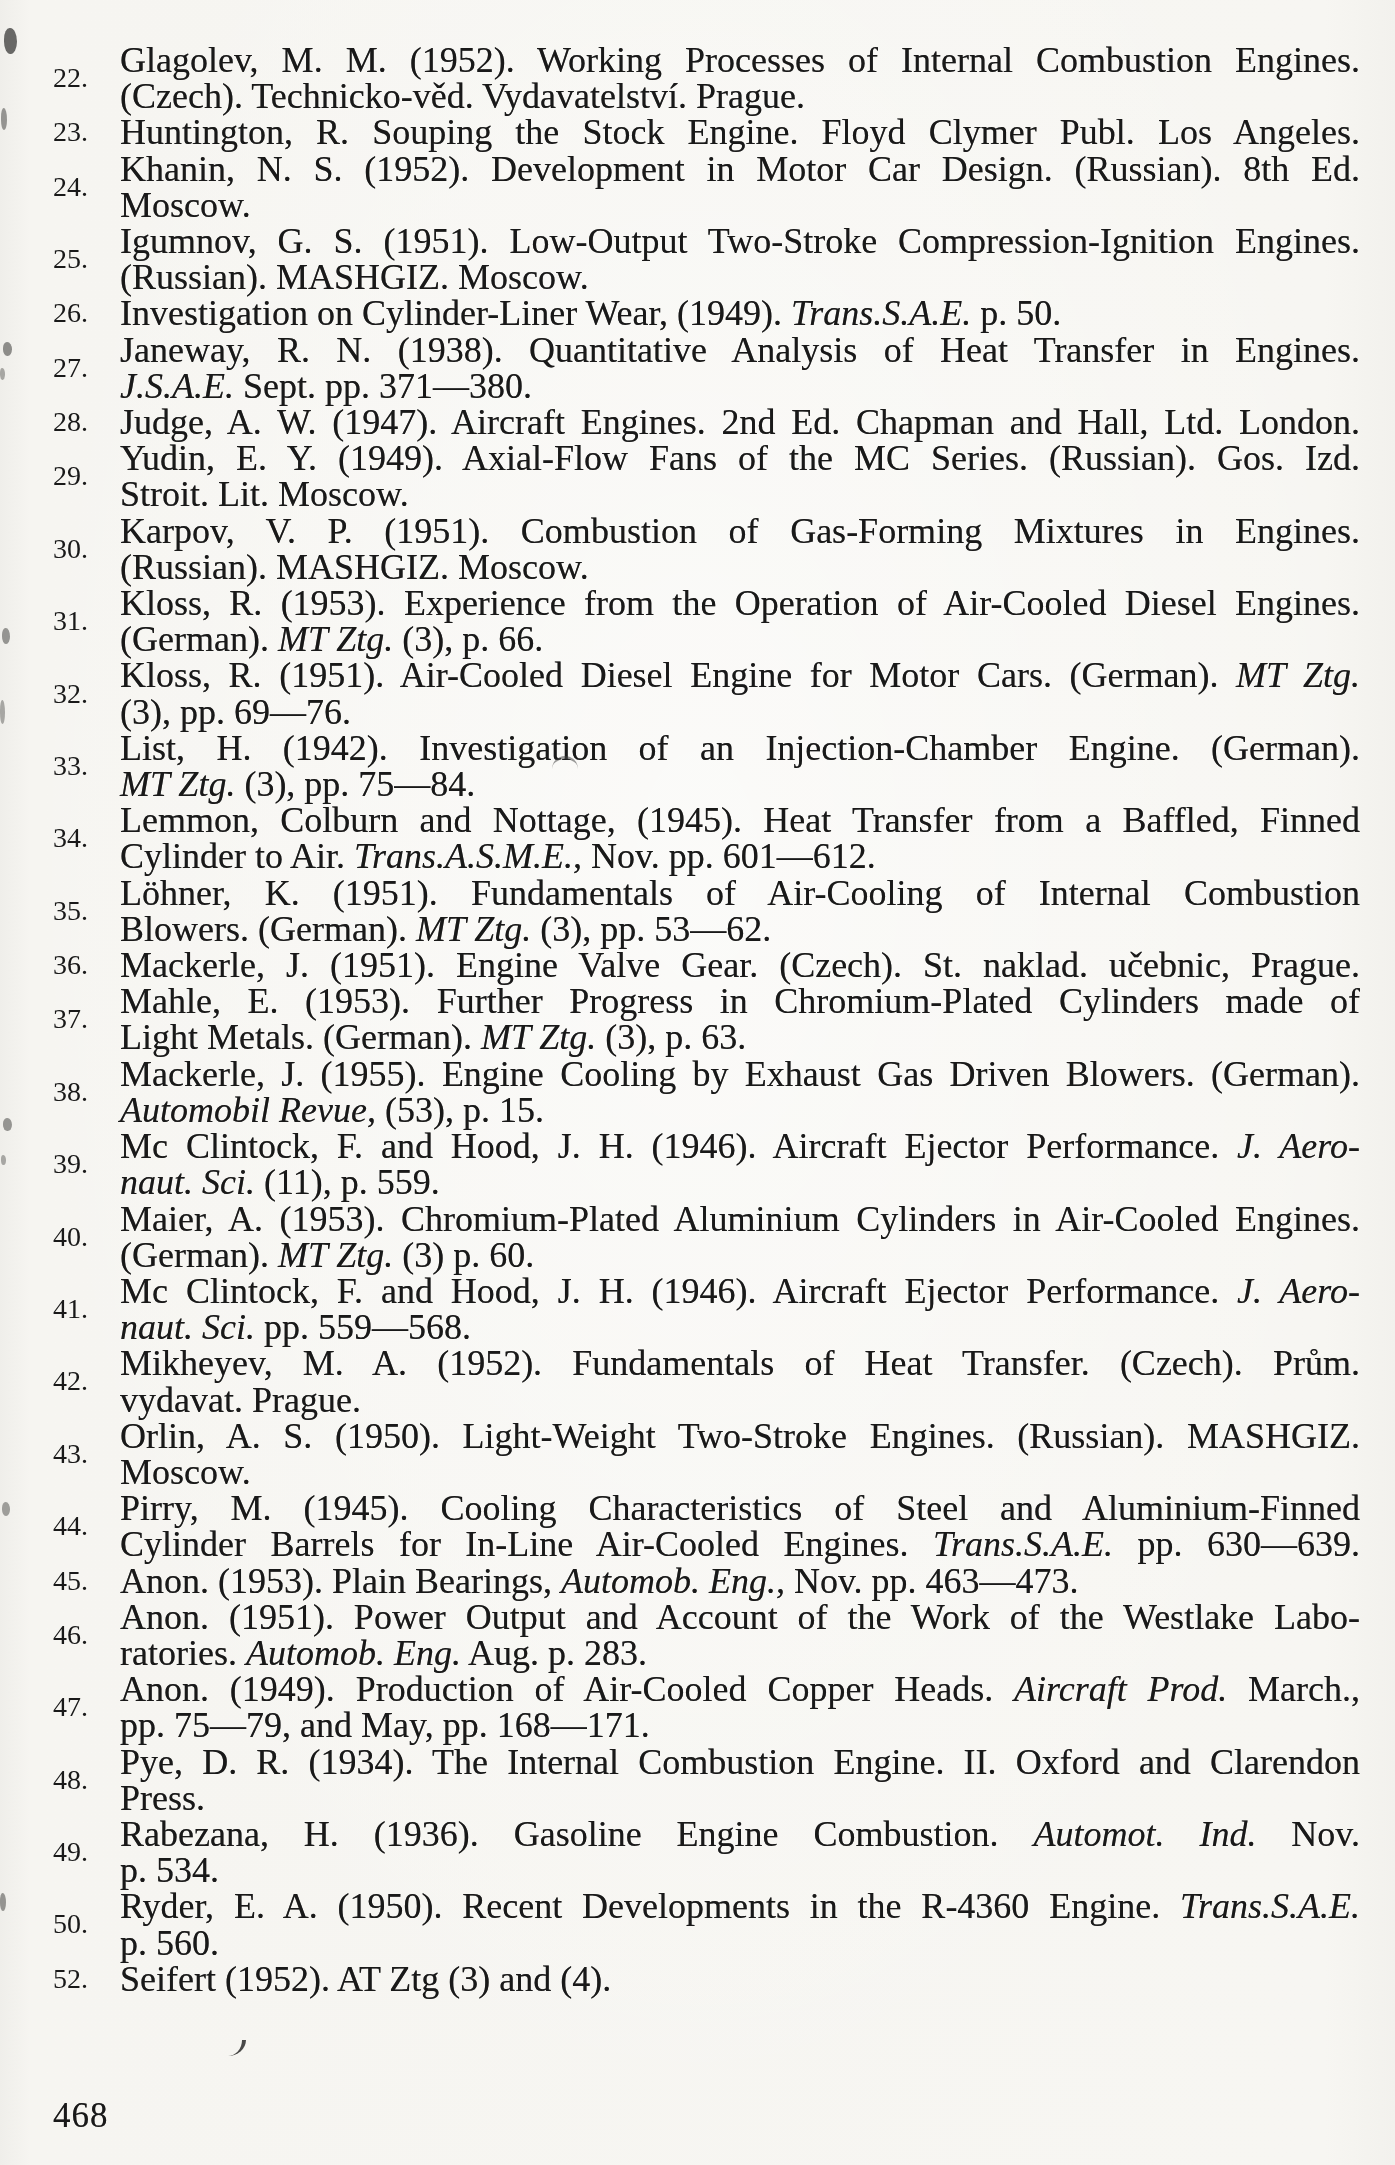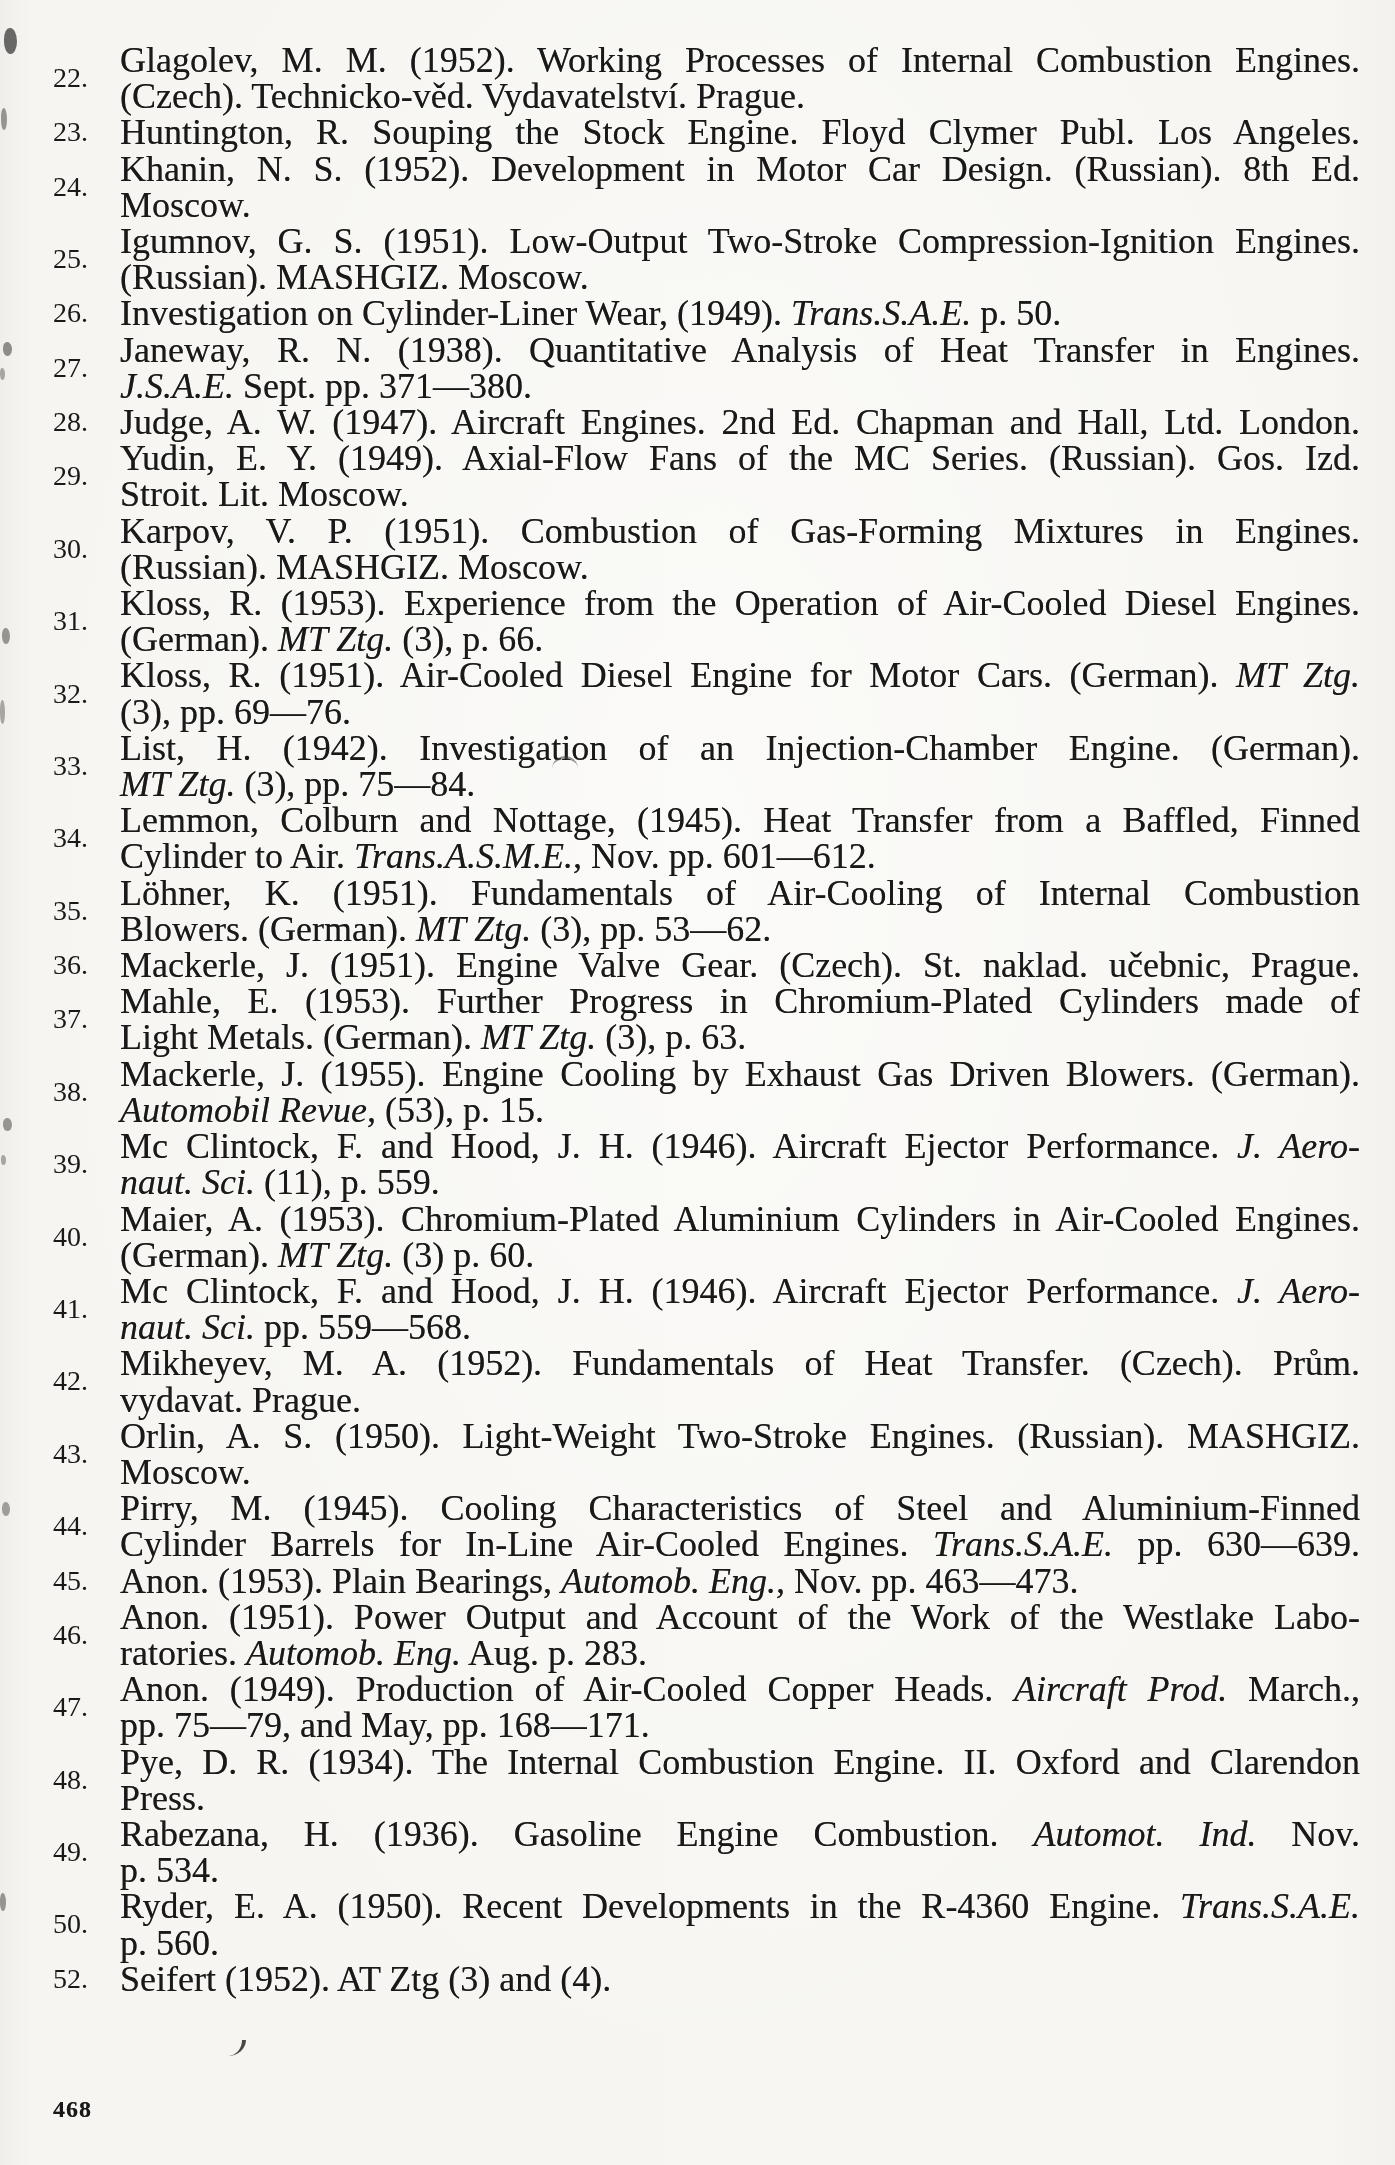--- a/index.html
+++ b/index.html
@@ -49,22 +49,22 @@
     text-align-last: justify;
     text-justify: inter-word;
   }
   .ref-line i {
     font-style: italic;
   }
   .page-number {
     position: absolute;
     left: 53px;
     top: 2096px;
-    font-size: 24px;
-    font-weight: bold;
+    font-size: 35px;
+    font-weight: normal;
     letter-spacing: 1px;
     text-shadow: 0 0 0.5px rgba(20,20,20,.6);
   }
   
   .speck {
     position: absolute;
     background: #3a3a38;
     border-radius: 45% 55% 50% 50%;
     opacity: .75;
   }

